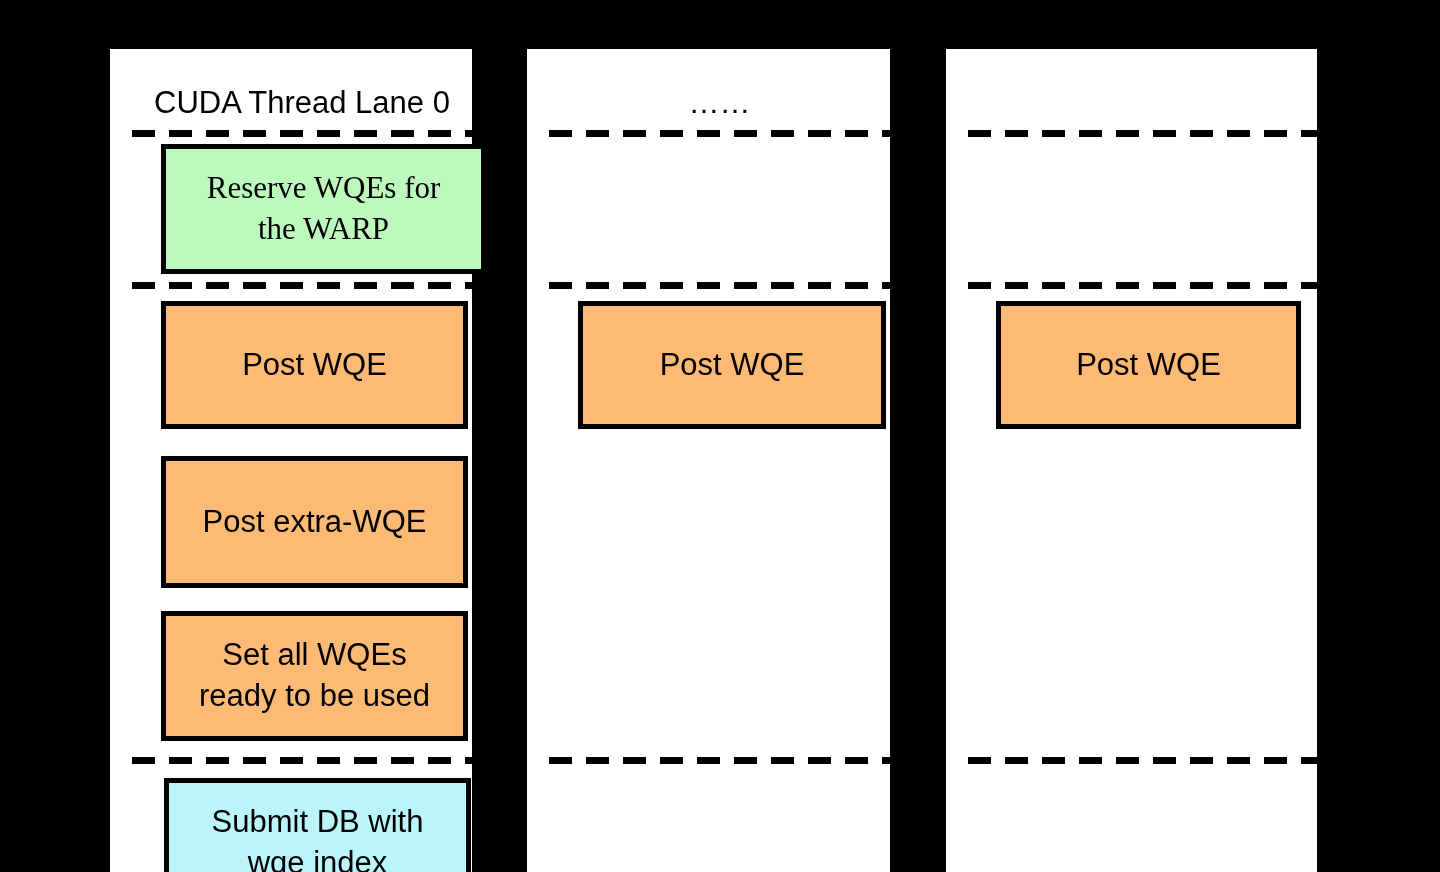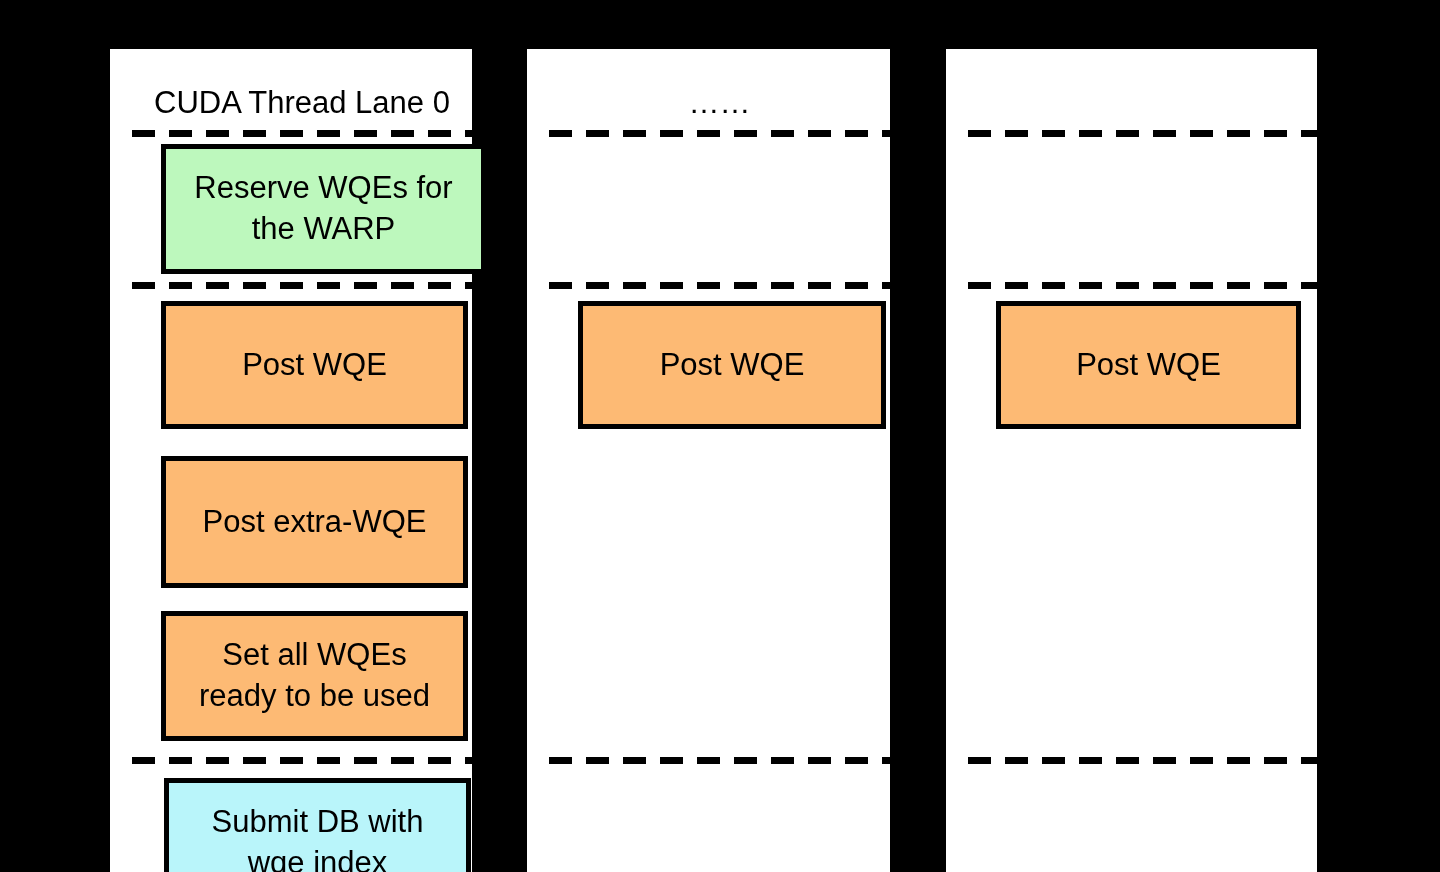--- a/index.html
+++ b/index.html
@@ -45,21 +45,21 @@
     white-space: pre-line;
   }
   .fill-green { background: #bdf8bd; }
   .fill-cyan  { background: #b9f5fa; }
 
   #lane-0    { left: 62px;  width: 370px; }
   #lane-dots { left: 479px; width: 371px; }
   #lane-31   { left: 898px; width: 379px; }
 
   
-  .s-reserve { left: 29px; top: 73px;  width: 325px; height: 130px; }
+  .s-reserve { left: 29px; top: 73px;  width: 325px; height: 130px; font-family: Liberation Serif, serif; }
   .s-post0   { left: 29px; top: 230px; width: 307px; height: 128px; }
   .s-extra   { left: 29px; top: 385px; width: 307px; height: 132px; }
   .s-setall  { left: 29px; top: 540px; width: 307px; height: 130px; }
   .s-submit  { left: 32px; top: 707px; width: 307px; height: 130px; }
 
   
   .s-post-mid   { left: 29px; top: 230px; width: 308px; height: 128px; }
   .s-post-right { left: 28px; top: 230px; width: 305px; height: 128px; }
 </style>
 </head>

